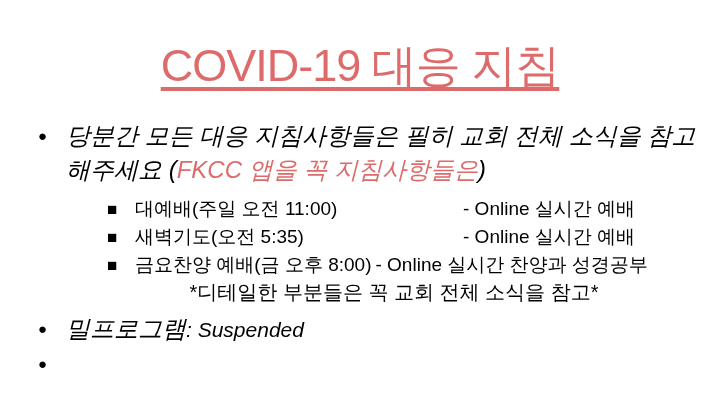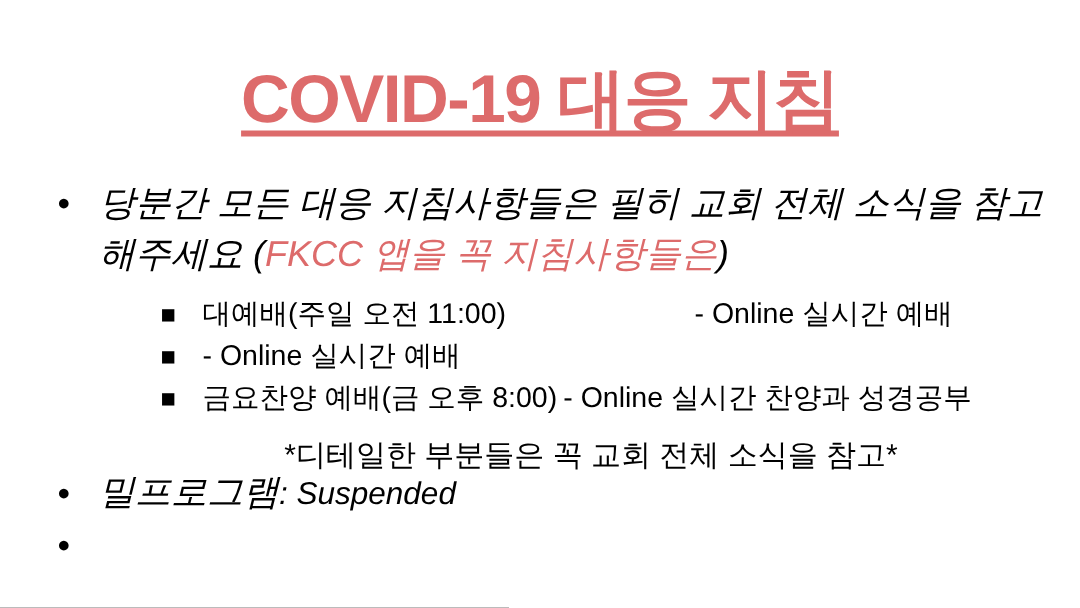--- a/index.html
+++ b/index.html
@@ -10,21 +10,21 @@
     overflow: hidden;
     font-family: "Liberation Sans", "DejaVu Sans", sans-serif;
     color: #000000;
   }
   
   .title {
     position: absolute; top: 36px; left: 0; right: 0;
     margin: 0;
     text-align: center;
     font-size: 45px;
-    font-weight: 700;
+    font-weight: 400;
     color: #DD6B6B;
     text-decoration: underline;
     text-decoration-thickness: 4px;
     text-underline-offset: 6px;
     letter-spacing: -1px;
   }
   
   .bullet-row {
     position: absolute; left: 38px; right: 14px;
     display: flex;
@@ -55,21 +55,21 @@
   .schedule-marker {
     flex: 0 0 auto;
     width: 28px;
     font-size: 17px;
   }
   .schedule-label { flex: 0 0 auto; width: 328px; }
   .schedule-row:nth-child(3) .schedule-label { width: auto; margin-right: 4px; }
   .schedule-detail { flex: 0 0 auto; }
   
   .note {
-    position: absolute; top: 292px; left: 108px; width: 572px;
+    position: absolute; top: 280px; left: 108px; width: 572px;
     text-align: center;
     font-size: 20px;
     line-height: 24px;
   }
   
   .meal-block { top: 312px; }
   .meetings-block { top: 347px; }
   .bottom-text { font-size: 24px; line-height: 34px; font-style: italic; }
   .latin-small { font-size: 21px; }
 </style>
@@ -89,20 +89,21 @@
   </div>
 
   <div class="schedule">
     <div class="schedule-row">
       <span class="schedule-marker">■</span>
       <span class="schedule-label">대예배(주일 오전 11:00)</span>
       <span class="schedule-detail">- Online 실시간 예배</span>
     </div>
     <div class="schedule-row">
       <span class="schedule-marker">■</span>
+      <span class="schedule-label">새벽기도(오전 5:35)</span>
       <span class="schedule-detail">- Online 실시간 예배</span>
     </div>
     <div class="schedule-row">
       <span class="schedule-marker">■</span>
       <span class="schedule-label">금요찬양 예배(금 오후 8:00)</span>
       <span class="schedule-detail">- Online 실시간 찬양과 성경공부</span>
     </div>
   </div>
 
   <div class="note">*디테일한 부분들은 꼭 교회 전체 소식을 참고*</div>

